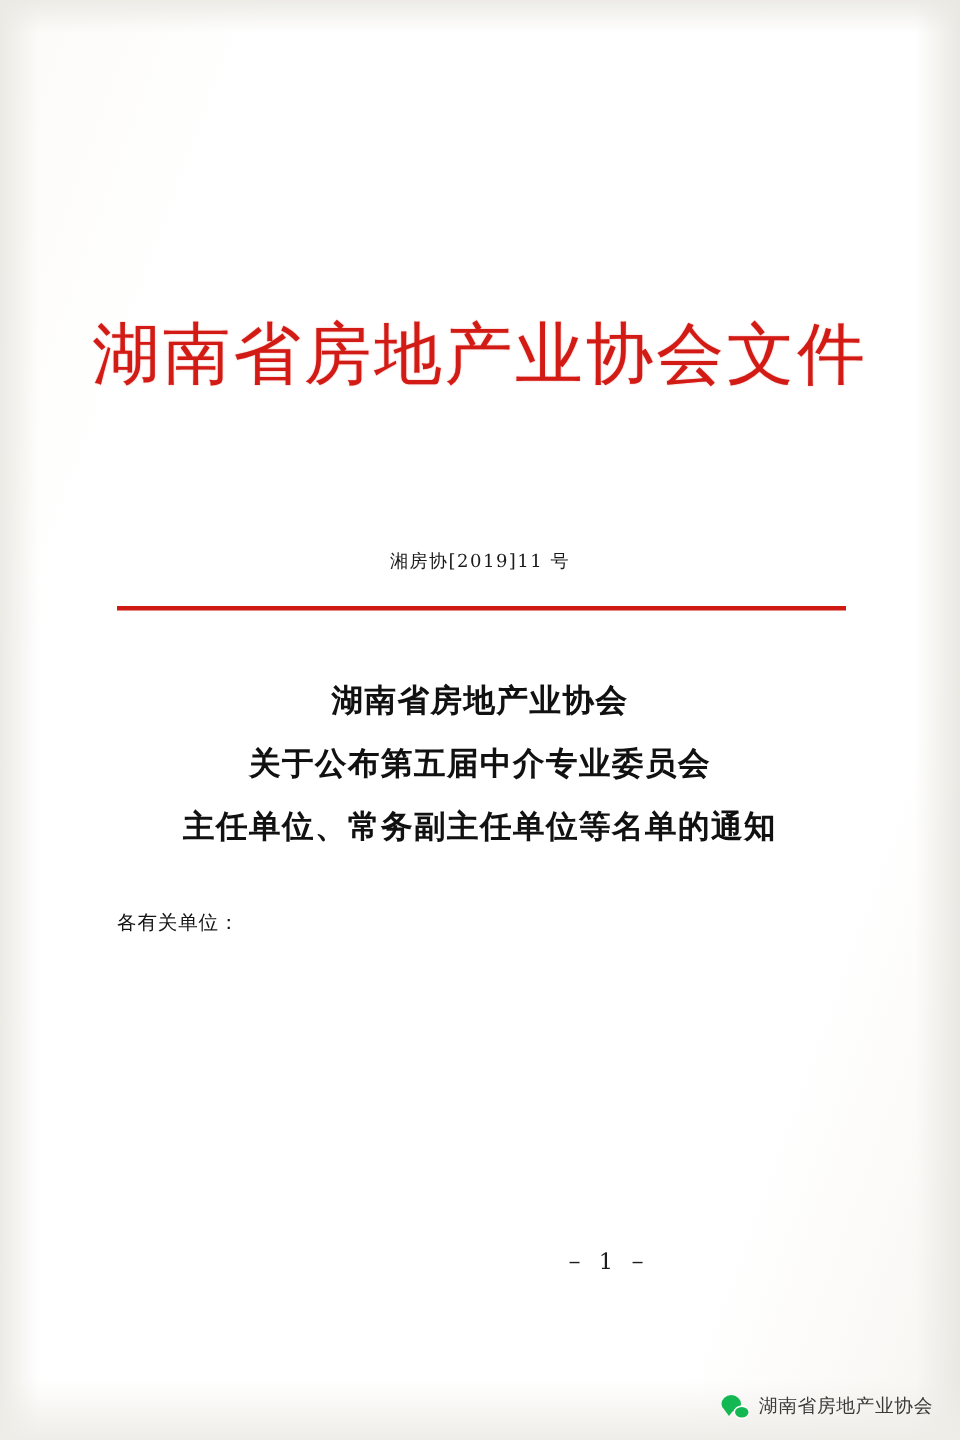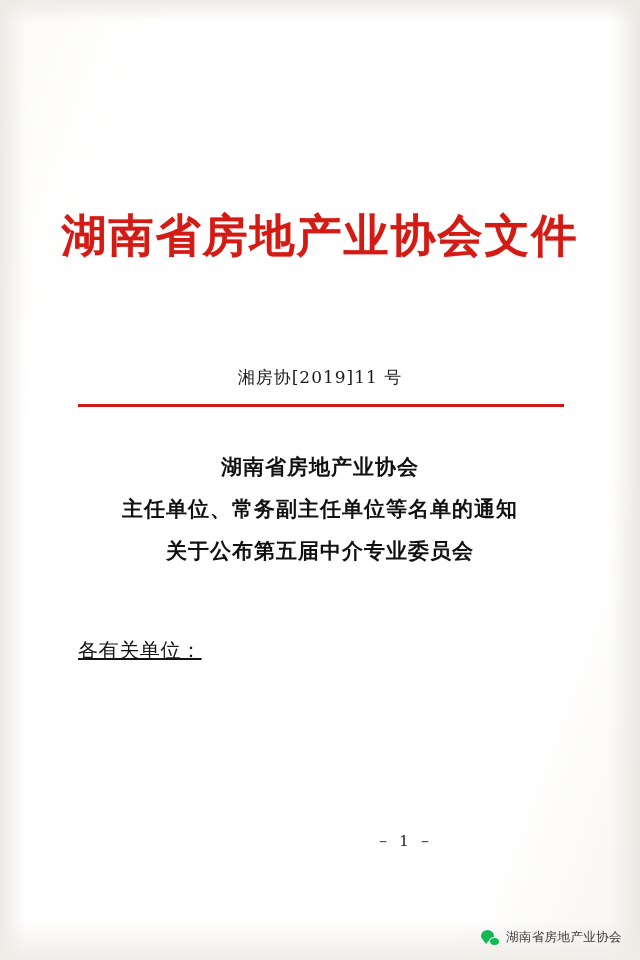--- a/index.html
+++ b/index.html
@@ -48,35 +48,35 @@
   .doc-header {
     position: absolute;
     left: 0;
     top: 210px;
     width: 640px;
     text-align: center;
   }
   .doc-header-title {
     color: #d31b15;
     font-family: "DejaVu Serif", "Liberation Serif", serif;
-    font-weight: bold;
+    font-weight: normal;
     font-size: 45px;
     letter-spacing: 2px;
     line-height: 1.15;
     text-shadow: 0 0 1px rgba(211,27,21,0.55);
     white-space: nowrap;
   }
 
   .doc-number {
     position: absolute;
     left: 0;
     top: 366px;
     width: 640px;
     text-align: center;
-    font-size: 17px;
+    font-size: 12px;
     color: #1a1a1a;
     letter-spacing: 1px;
   }
 
   .red-rule {
     position: absolute;
     left: 78px;
     top: 404px;
     width: 486px;
     height: 3px;
@@ -93,27 +93,26 @@
     font-weight: bold;
     font-size: 21px;
     line-height: 42px;
     letter-spacing: 1px;
   }
   .doc-title div { white-space: nowrap; }
 
   .body-block {
     position: absolute;
     left: 78px;
-    top: 634px;
+    top: 599px;
     width: 488px;
     color: #141414;
-    font-size: 20px;
+    font-size: 13px;
     line-height: 33px;
     letter-spacing: 0.6px;
-    text-decoration: underline;
   }
   .salutation {
     margin: 0 0 0 0;
   }
   .para {
     margin: 0;
     text-align: justify;
     text-justify: inter-ideograph;
     text-indent: 2em;
   }
@@ -188,22 +187,22 @@
   <div class="doc-header">
     <div class="doc-header-title">湖南省房地产业协会文件</div>
   </div>
 
   <div class="doc-number">湘房协[2019]11 号</div>
 
   <div class="red-rule"></div>
 
   <div class="doc-title">
     <div>湖南省房地产业协会</div>
+    <div>关于公布第五届中介专业委员会</div>
     <div>主任单位、常务副主任单位等名单的通知</div>
-    <div>关于公布第五届中介专业委员会</div>
   </div>
 
   <div class="body-block">
     <p class="salutation">各有关单位：</p>
   </div>
 
   <div class="page-number">－ 1 －</div>
 
   <div class="footer-wm">
     <span class="wx-icon">

